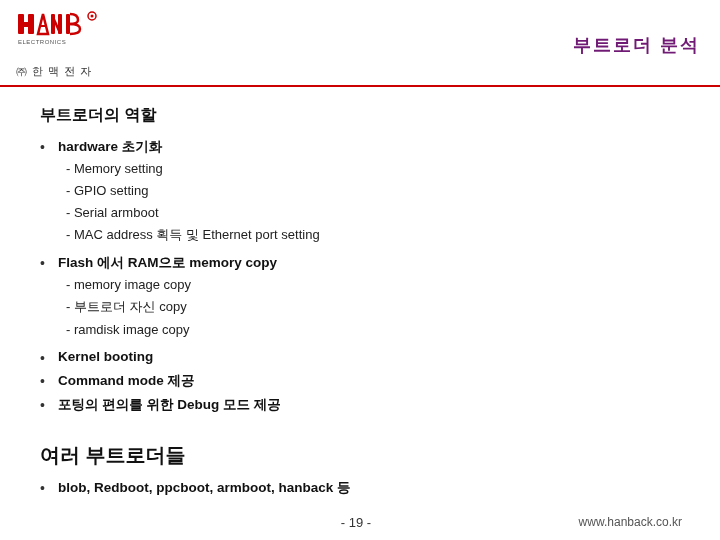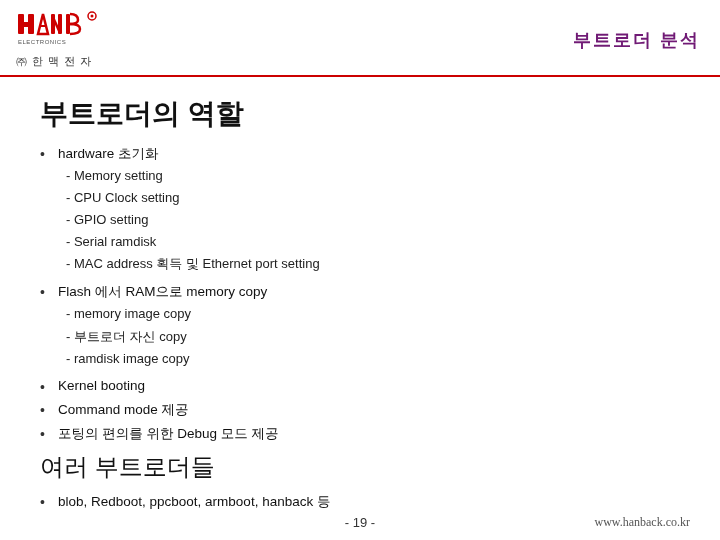--- a/index.html
+++ b/index.html
@@ -24,38 +24,38 @@
 
     .logo-area {
       display: flex;
       flex-direction: column;
       align-items: flex-start;
     }
 
     .logo-text {
       font-size: 11px;
       color: #333;
-      margin-top: 6px;
+      margin-top: 16px;
       letter-spacing: 1px;
     }
 
     .header-title {
       font-size: 18px;
       font-weight: bold;
       color: #701a75;
       letter-spacing: 2px;
     }
 
     
     .main-content {
       padding: 18px 40px 10px 40px;
     }
 
     .section-title {
-      font-size: 28px;
+      font-size: 16px;
       font-weight: bold;
       color: #111;
       margin-bottom: 12px;
     }
 
     .bullet-list {
       list-style: none;
       padding: 0;
     }
 
@@ -76,21 +76,21 @@
     }
 
     .item-content {
       display: flex;
       flex-direction: column;
     }
 
     .item-main {
       font-size: 13.5px;
       color: #111;
-      font-weight: 400;
+      font-weight: 700;
     }
 
     .sub-list {
       list-style: none;
       padding: 0;
       margin-top: 2px;
       margin-bottom: 2px;
     }
 
     .sub-list li {
@@ -98,54 +98,53 @@
       color: #222;
       padding-left: 8px;
       line-height: 1.7;
     }
 
     .sub-list li::before {
       content: '- ';
     }
 
     .section-title-2 {
-      font-size: 24px;
-      font-weight: normal;
+      font-size: 20px;
+      font-weight: bold;
       color: #111;
-      margin-top: 8px;
+      margin-top: 28px;
       margin-bottom: 10px;
     }
 
     
     .footer {
       position: absolute;
       bottom: 10px;
       left: 0;
-      right: 0;
+      right: 8px;
       display: flex;
       justify-content: space-between;
       align-items: flex-start;
       padding: 0 30px;
     }
 
     .footer-empty {
       width: 120px;
     }
 
     .footer-page {
       font-size: 13px;
       color: #333;
     }
 
     .footer-url {
       font-size: 12px;
       color: #555;
       width: 120px;
       text-align: right;
-      font-family: Liberation Serif, serif;
     }
 
     
     .logo-svg {
       display: block;
     }
   </style>
 </head>
 <body>
 
@@ -184,23 +183,22 @@
   <div class="section-title">부트로더의 역할</div>
 
   <ul class="bullet-list">
 
     <li>
       <span class="bullet-dot">•</span>
       <div class="item-content">
         <span class="item-main">hardware 초기화</span>
         <ul class="sub-list">
           <li>Memory setting</li>
-          <li>CPU Clock setting</li>
           <li>GPIO setting</li>
-          <li>Serial ramdisk</li>
+          <li>Serial armboot</li>
           <li>MAC address 획득 및 Ethernet port setting</li>
         </ul>
       </div>
     </li>
 
     <li>
       <span class="bullet-dot">•</span>
       <div class="item-content">
         <span class="item-main">Flash 에서 RAM으로 memory copy</span>
         <ul class="sub-list">

